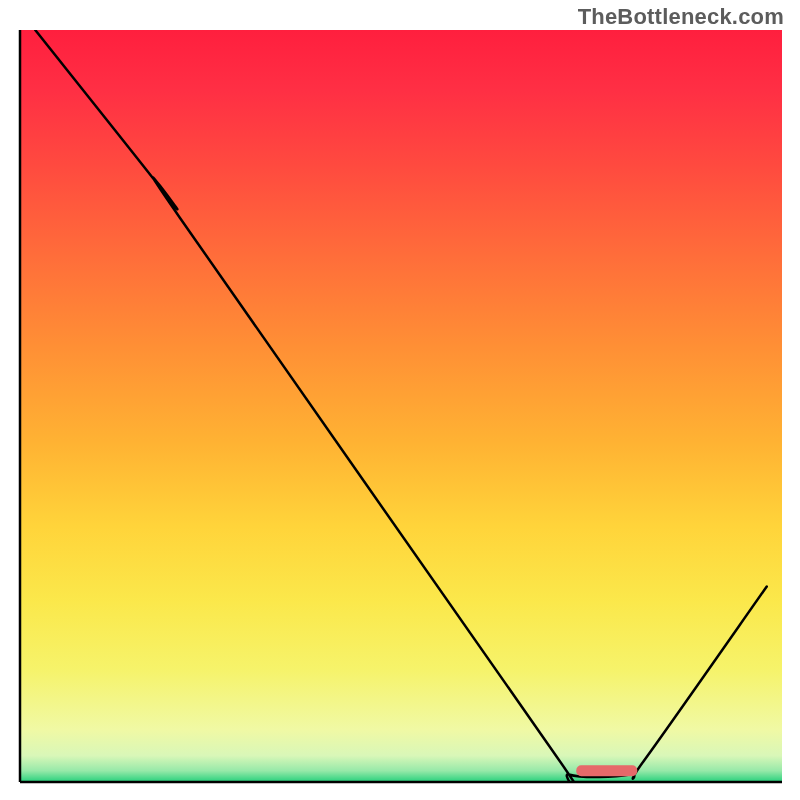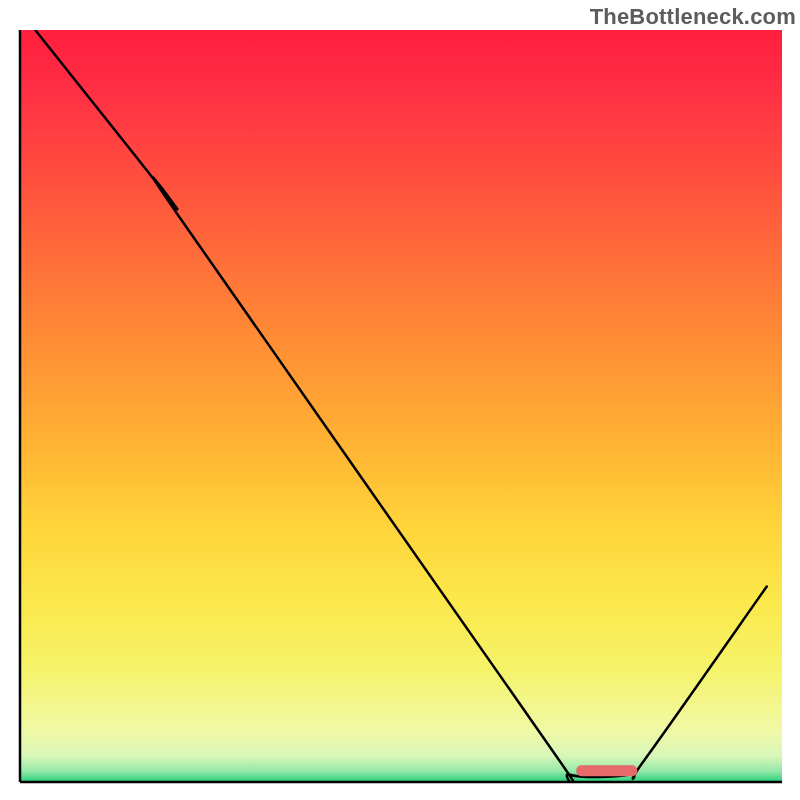--- a/index.html
+++ b/index.html
@@ -12,21 +12,21 @@
     overflow: hidden;
   }
   .wrapper {
     position: relative;
     width: 800px;
     height: 800px;
   }
   .watermark {
     position: absolute;
     top: 4px;
-    right: 4px;
+    right: 16px;
     font-size: 22px;
     font-weight: 600;
     color: #5c5c5c;
     letter-spacing: 0.2px;
     z-index: 10;
   }
   svg.chart {
     position: absolute;
     top: 0;
     left: 0;

